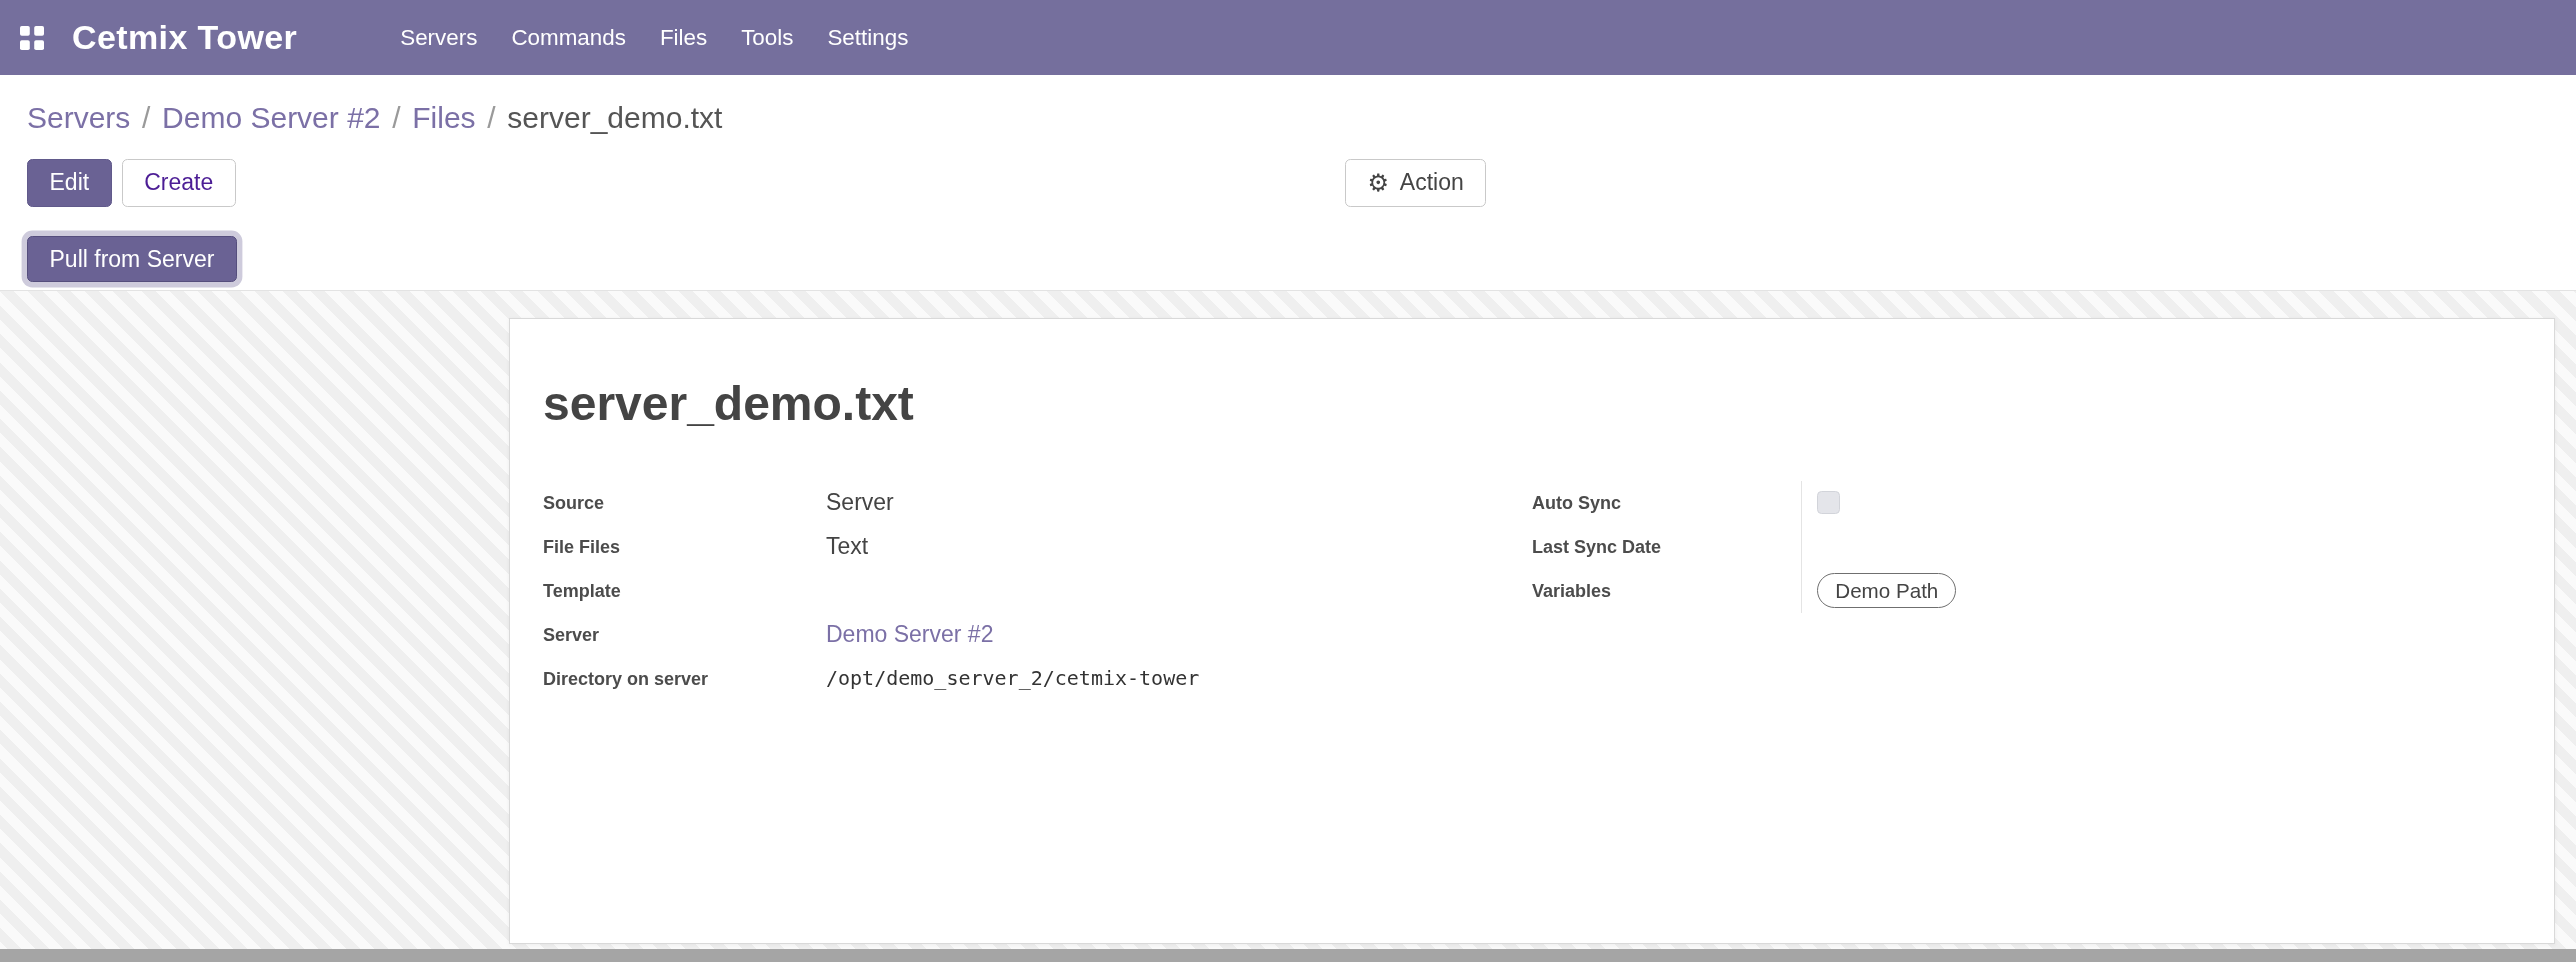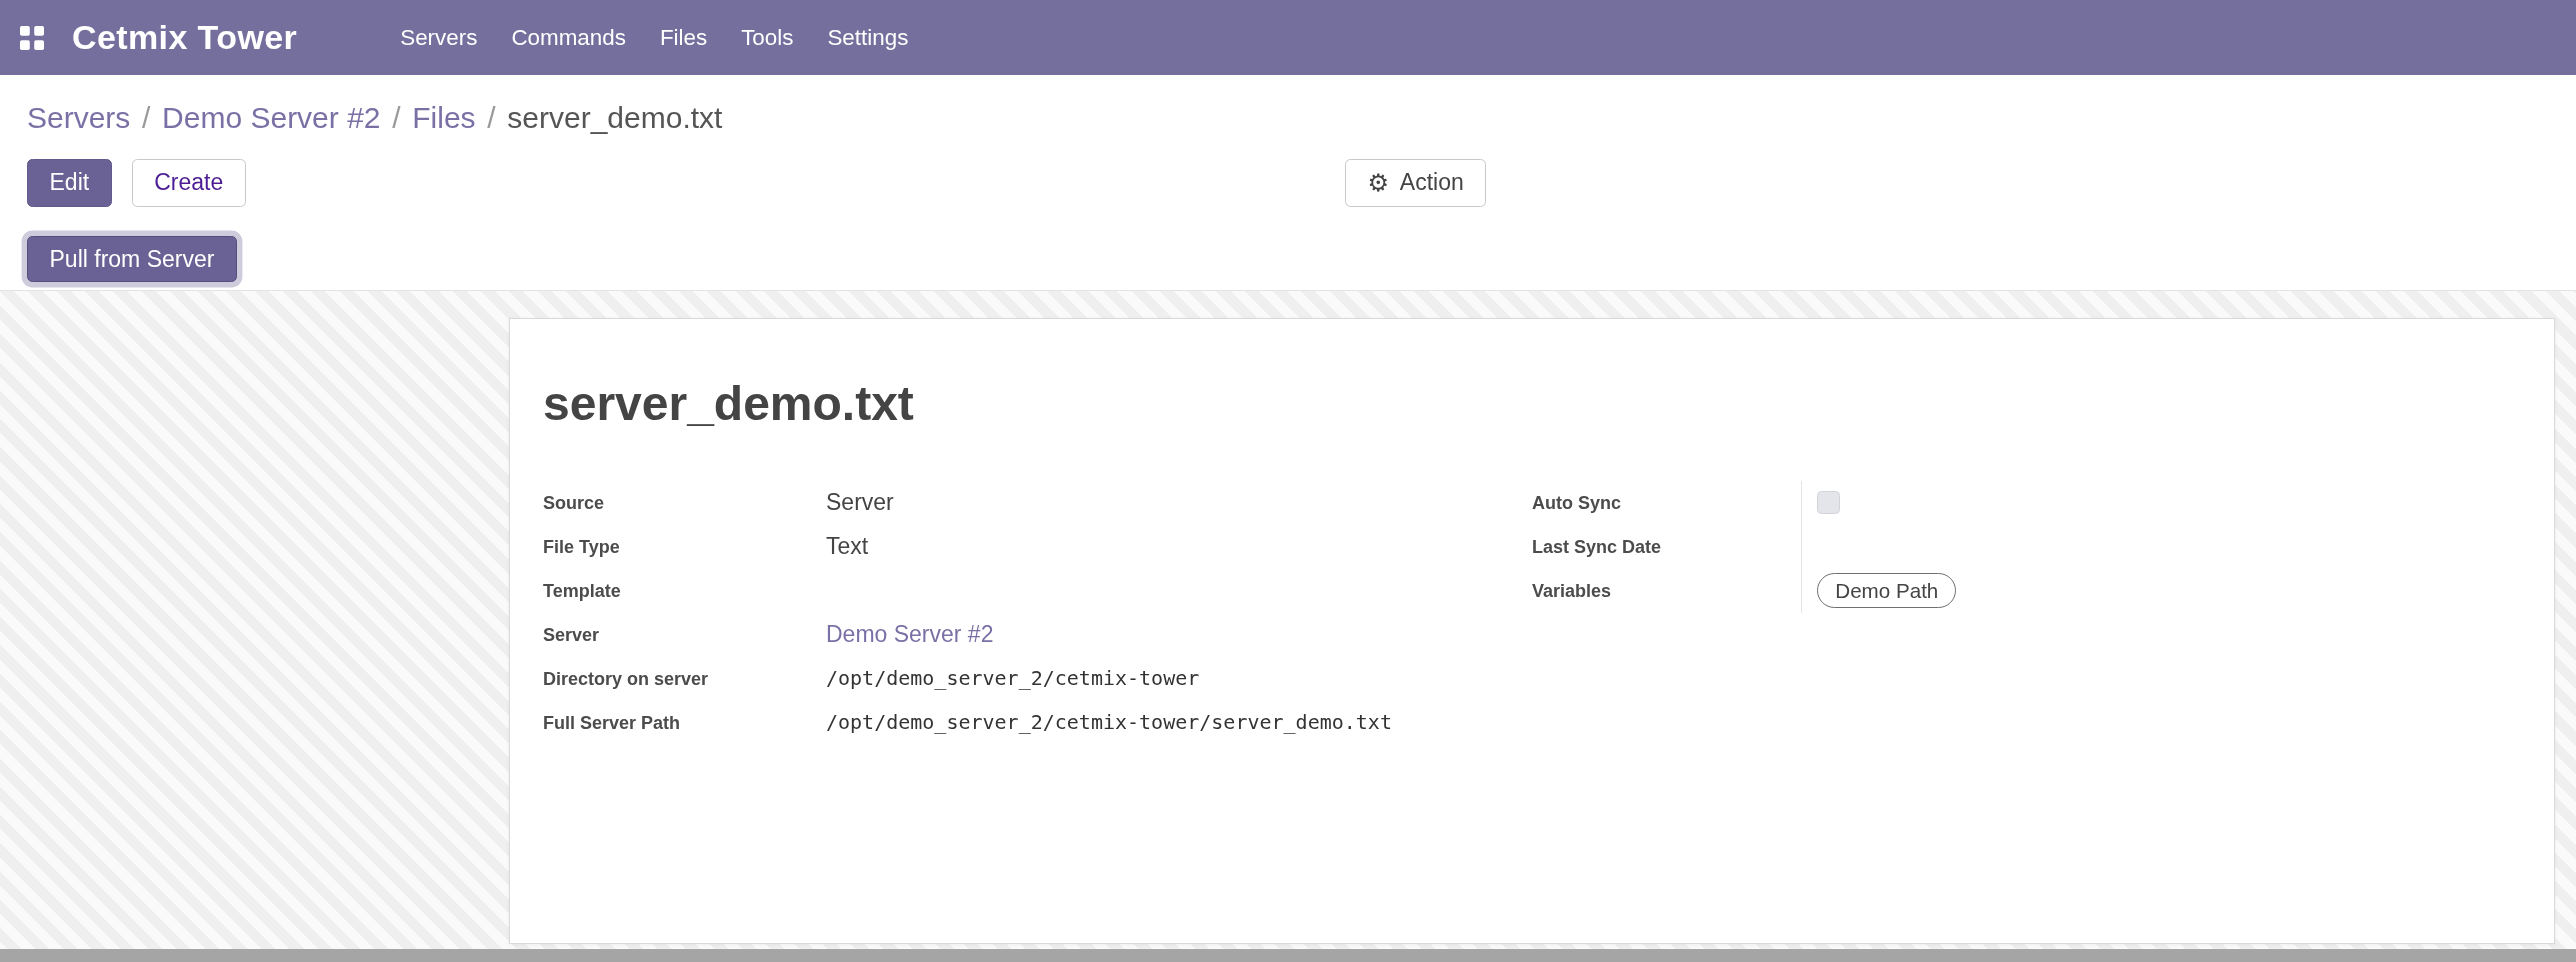--- a/index.html
+++ b/index.html
@@ -12,21 +12,21 @@
   .brand{font-size:34px;font-weight:700;margin-left:20px;letter-spacing:0.4px;white-space:nowrap}
   .nav-menus{display:flex;margin-left:86px}
   .nav-item{font-size:22.4px;padding:0 17px;line-height:75px;cursor:pointer;white-space:nowrap}
 
   
   .control-panel{background:#fff;border-bottom:0.9px solid #e3e3e3;padding-bottom:6.3px}
   .breadcrumb-row{padding:24px 27px 0;font-size:30px;line-height:38px}
   .crumb-link{color:#7b70a6;cursor:pointer;text-decoration:none}
   .crumb-sep{color:#9a9a9a;margin:0 11.7px}
   .crumb-current{color:#555}
-  .buttons-row{margin-top:21.5px;padding:0 27px;position:relative;height:48px;display:flex;gap:20px}
+  .buttons-row{margin-top:21.5px;padding:0 27px;position:relative;height:48px;display:flex;gap:10px}
   .btn{font-size:23px;padding:8px 21.5px;border-radius:5.4px;border:0.9px solid transparent;cursor:pointer;font-family:inherit;line-height:1.25;white-space:nowrap}
   .btn-primary{background:#6a6294;color:#fff;border-color:#615a8b}
   .btn-secondary{background:#fff;color:#4c1d95;border-color:#c9c9c9}
   .btn-action{position:absolute;left:1345px;top:0;background:#fff;border:0.9px solid #c9c9c9;color:#444;display:flex;align-items:center;gap:10.8px;height:48px}
   .gear{font-family:"DejaVu Sans",sans-serif;font-size:24px;line-height:1}
   .status-row{margin-top:29px;padding:0 27px;height:48px}
   .btn-pull{background:#6a6294;color:#fff;border-color:#554e7d;box-shadow:0 0 0 5.4px rgba(106,98,148,.33)}
 
   
   .content{height:665px;background:repeating-linear-gradient(45deg,#fafafa 0 10px,#efefef 10px 20px);position:relative}
@@ -99,38 +99,34 @@
     <h1 class="sheet-title">server_demo.txt</h1>
 
     <div class="o-group">
 
       <div class="col col-left">
         <div class="f-row">
           <div class="f-label">Source</div>
           <div class="f-value">Server</div>
         </div>
         <div class="f-row">
-          <div class="f-label">File Type</div>
+          <div class="f-label">File Files</div>
           <div class="f-value">Text</div>
         </div>
         <div class="f-row">
           <div class="f-label">Template</div>
           <div class="f-value"></div>
         </div>
         <div class="f-row">
           <div class="f-label">Server</div>
           <div class="f-value"><a class="record-link">Demo Server #2</a></div>
         </div>
         <div class="f-row">
           <div class="f-label">Directory on server</div>
           <div class="f-value mono">/opt/demo_server_2/cetmix-tower</div>
-        </div>
-        <div class="f-row">
-          <div class="f-label">Full Server Path</div>
-          <div class="f-value mono">/opt/demo_server_2/cetmix-tower/server_demo.txt</div>
         </div>
       </div>
 
       <div class="col col-right">
         <div class="f-row">
           <div class="f-label">Auto Sync</div>
           <div class="f-value">
             <div class="checkbox"></div>
           </div>
         </div>

